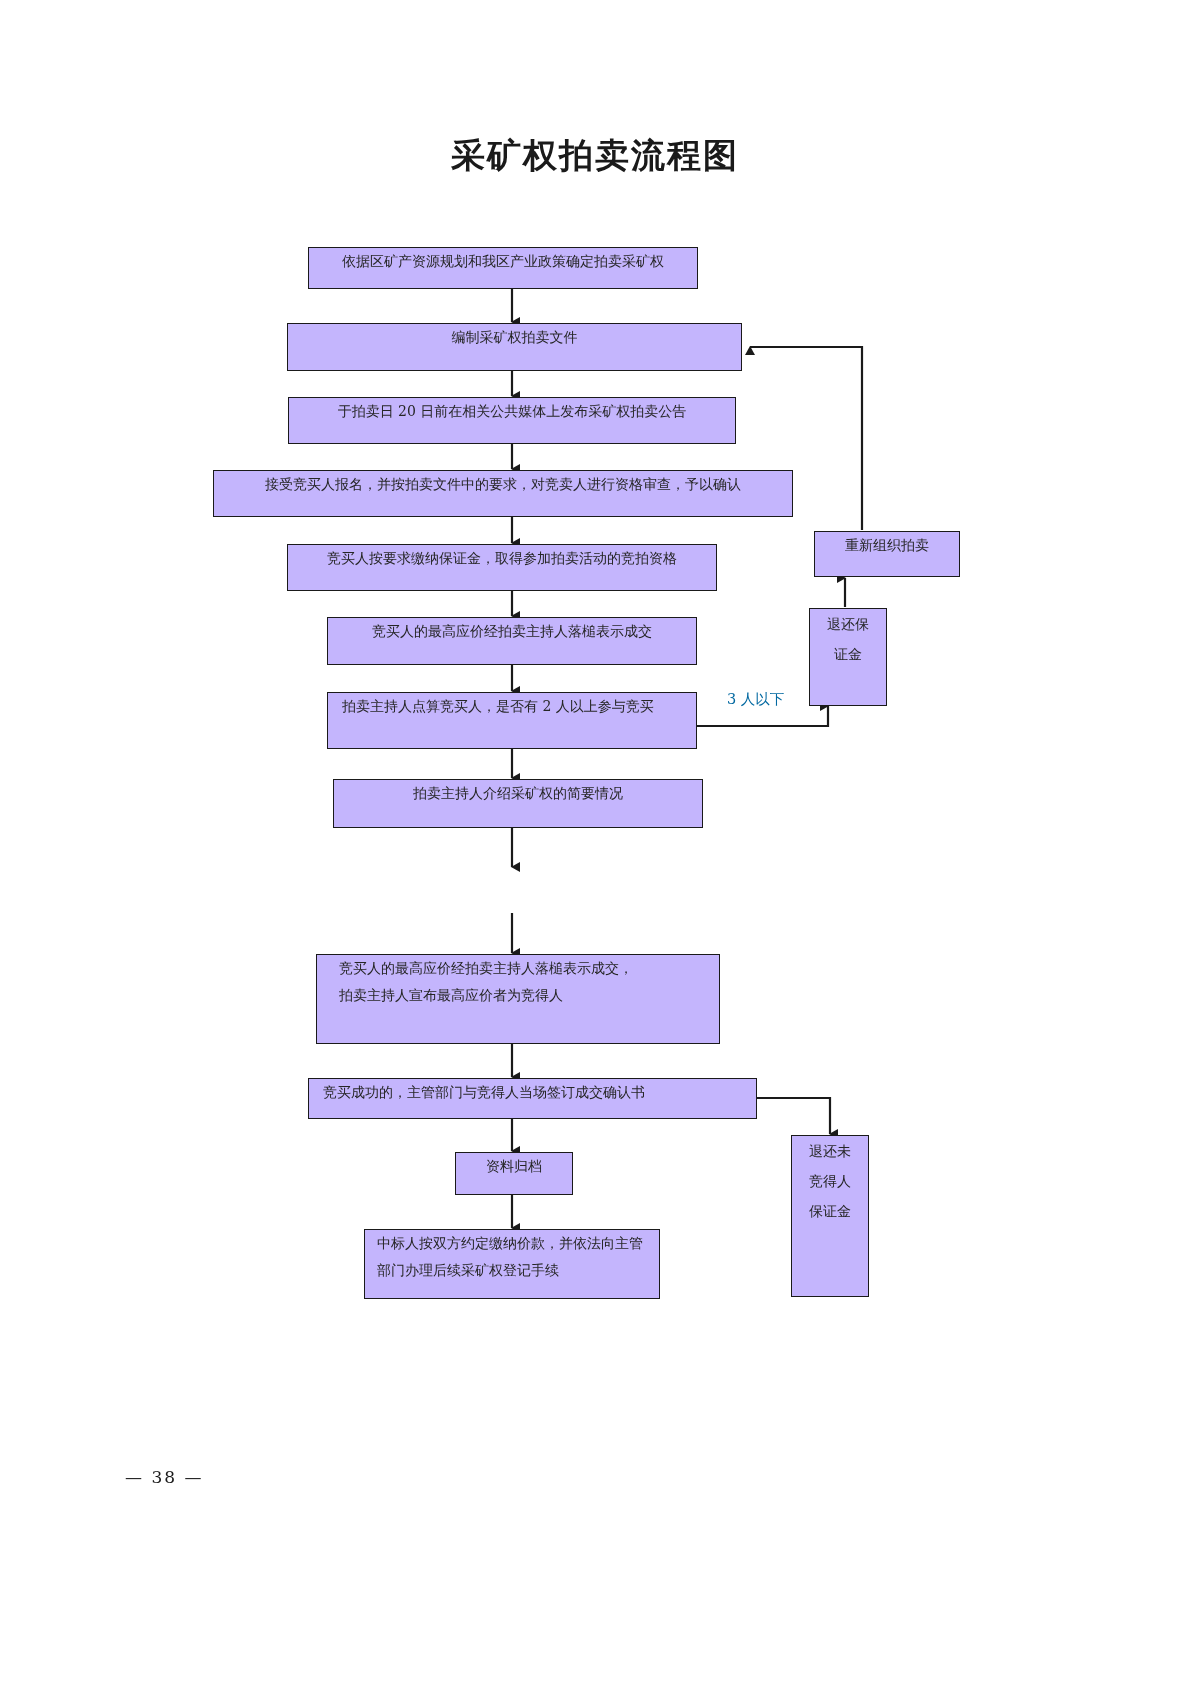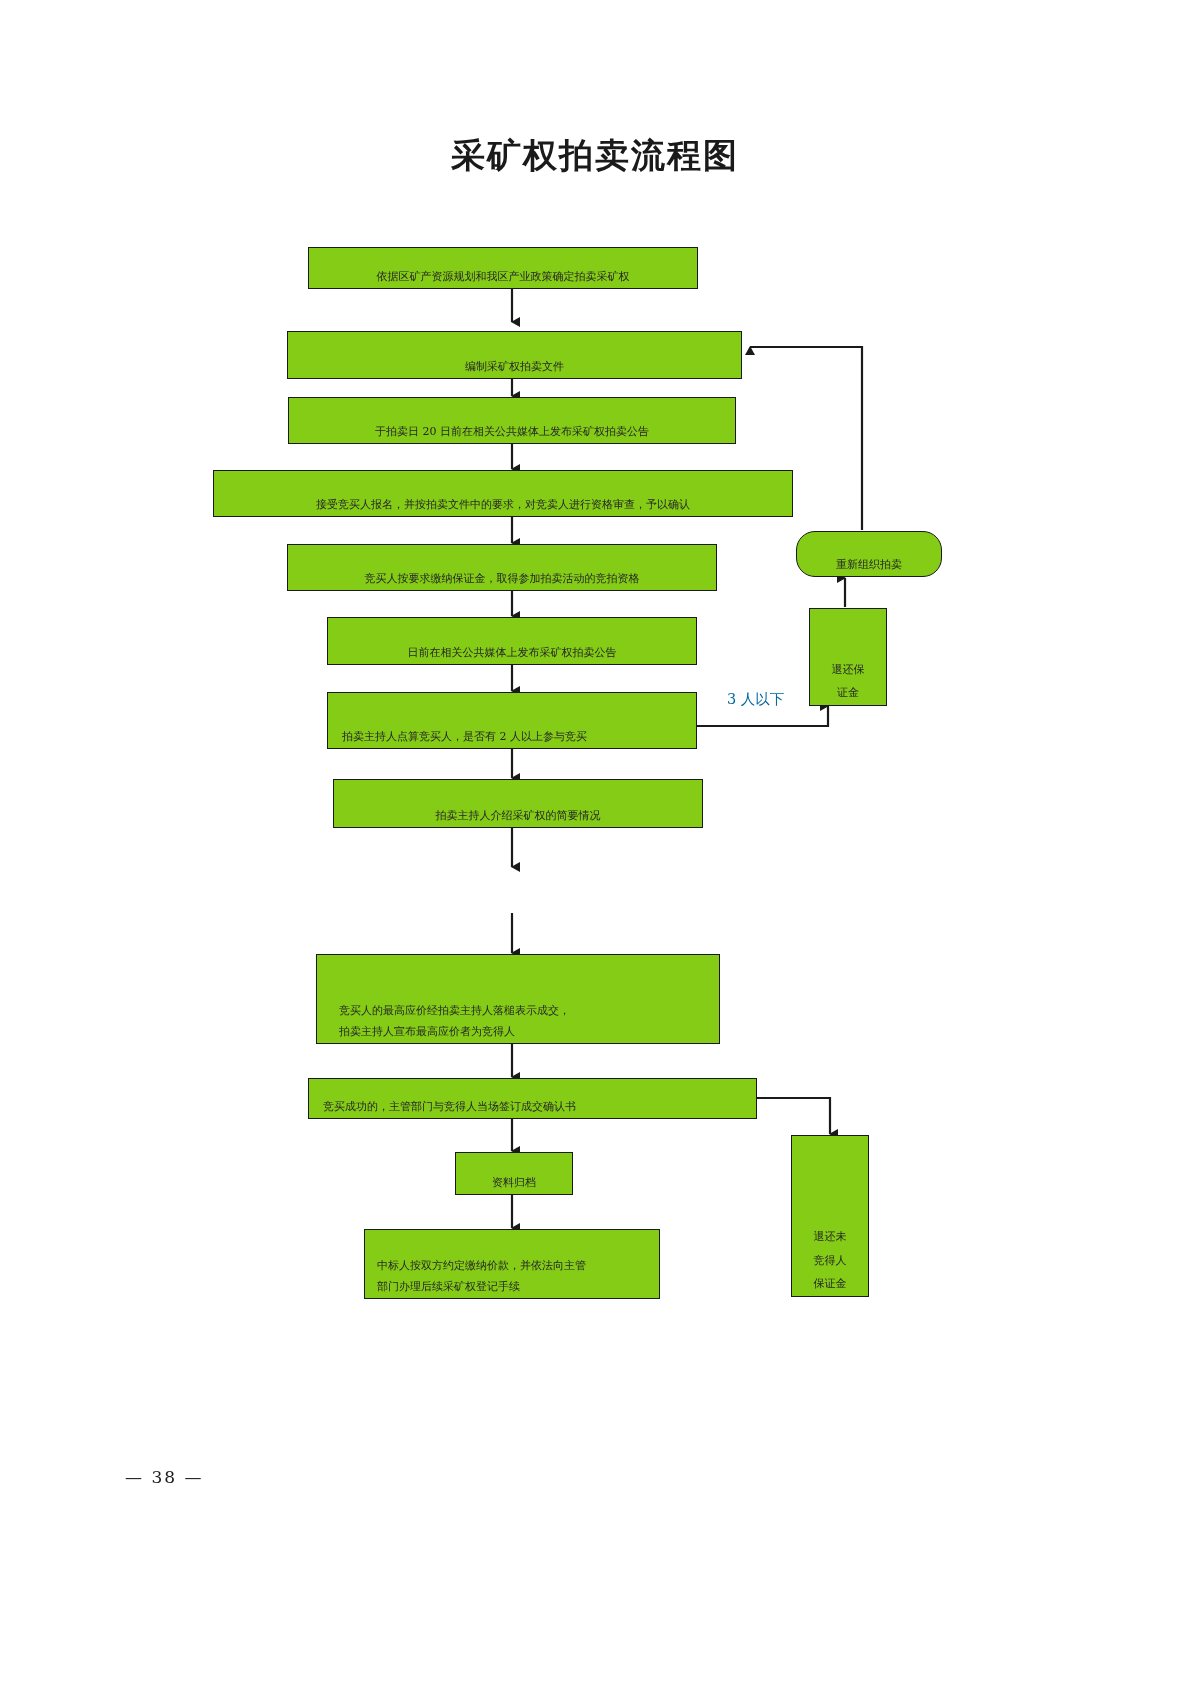--- a/index.html
+++ b/index.html
@@ -36,27 +36,27 @@
     text-align: center;
     font-size: 34px;
     font-weight: bold;
     letter-spacing: 2px;
     font-family: "DejaVu Serif", "Liberation Serif", serif;
   }
   .node {
     position: absolute;
     box-sizing: border-box;
     border: 1.6px solid #1a1a1a;
-    background: #84cc16;
-    font-size: 11px;
+    background: #c4b5fd;
+    font-size: 14px;
     line-height: 1.9;
     color: #262626;
     display: flex;
     flex-direction: column;
-    justify-content: flex-end;
+    justify-content: flex-start;
   }
   .node.center {
     align-items: center;
     text-align: center;
   }
   .node.left {
     align-items: flex-start;
     text-align: left;
     padding-left: 14px;
   }
@@ -137,38 +137,38 @@
       <path d="M862 530 L862 347 L750 347" marker-end="url(#arrowLeft)"></path>
 
       <path d="M757 1098 L830 1098 L830 1134" marker-end="url(#arrowDown)"></path>
     </g>
   </svg>
 
   <div class="node center" style="left:308px; top:247px; width:390px; height:42px;">
     <span class="ln">依据区矿产资源规划和我区产业政策确定拍卖采矿权</span>
   </div>
 
-  <div class="node center" style="left:287px; top:331px; width:455px; height:48px;">
+  <div class="node center" style="left:287px; top:323px; width:455px; height:48px;">
     <span class="ln">编制采矿权拍卖文件</span>
   </div>
 
   <div class="node center" style="left:288px; top:397px; width:448px; height:47px;">
     <span class="ln">于拍卖日 20 日前在相关公共媒体上发布采矿权拍卖公告</span>
   </div>
 
   <div class="node center" style="left:213px; top:470px; width:580px; height:47px;">
     <span class="ln">接受竞买人报名，并按拍卖文件中的要求，对竞卖人进行资格审查，予以确认</span>
   </div>
 
   <div class="node center" style="left:287px; top:544px; width:430px; height:47px;">
     <span class="ln">竞买人按要求缴纳保证金，取得参加拍卖活动的竞拍资格</span>
   </div>
 
   <div class="node center" style="left:327px; top:617px; width:370px; height:48px;">
-    <span class="ln">日前在相关公共媒体上发布采矿权拍卖公告</span>
+    <span class="ln">竞买人的最高应价经拍卖主持人落槌表示成交</span>
   </div>
 
   <div class="node left" style="left:327px; top:692px; width:370px; height:57px;">
     <span class="ln">拍卖主持人点算竞买人，是否有 2 人以上参与竞买</span>
   </div>
 
   <div class="node center" style="left:313px; top:779px; width:370px; height:49px;margin-left:20px;">
     <span class="ln">拍卖主持人介绍采矿权的简要情况</span>
   </div>
 
@@ -184,21 +184,21 @@
 
   <div class="node center" style="left:455px; top:1152px; width:118px; height:43px;">
     <span class="ln">资料归档</span>
   </div>
 
   <div class="node left" style="left:364px; top:1229px; width:296px; height:70px; padding-left:12px;">
     <span class="ln">中标人按双方约定缴纳价款，并依法向主管</span>
     <span class="ln">部门办理后续采矿权登记手续</span>
   </div>
 
-  <div class="node center" style="left:796px; top:531px; width:146px; height:46px;border-radius:19px;">
+  <div class="node center" style="left:814px; top:531px; width:146px; height:46px;">
     <span class="ln">重新组织拍卖</span>
   </div>
 
   <div class="node stack" style="left:809px; top:608px; width:78px; height:98px;">
     <span class="ln">退还保</span>
     <span class="ln">证金</span>
   </div>
 
   <div class="node stack" style="left:791px; top:1135px; width:78px; height:162px;">
     <span class="ln">退还未</span>

